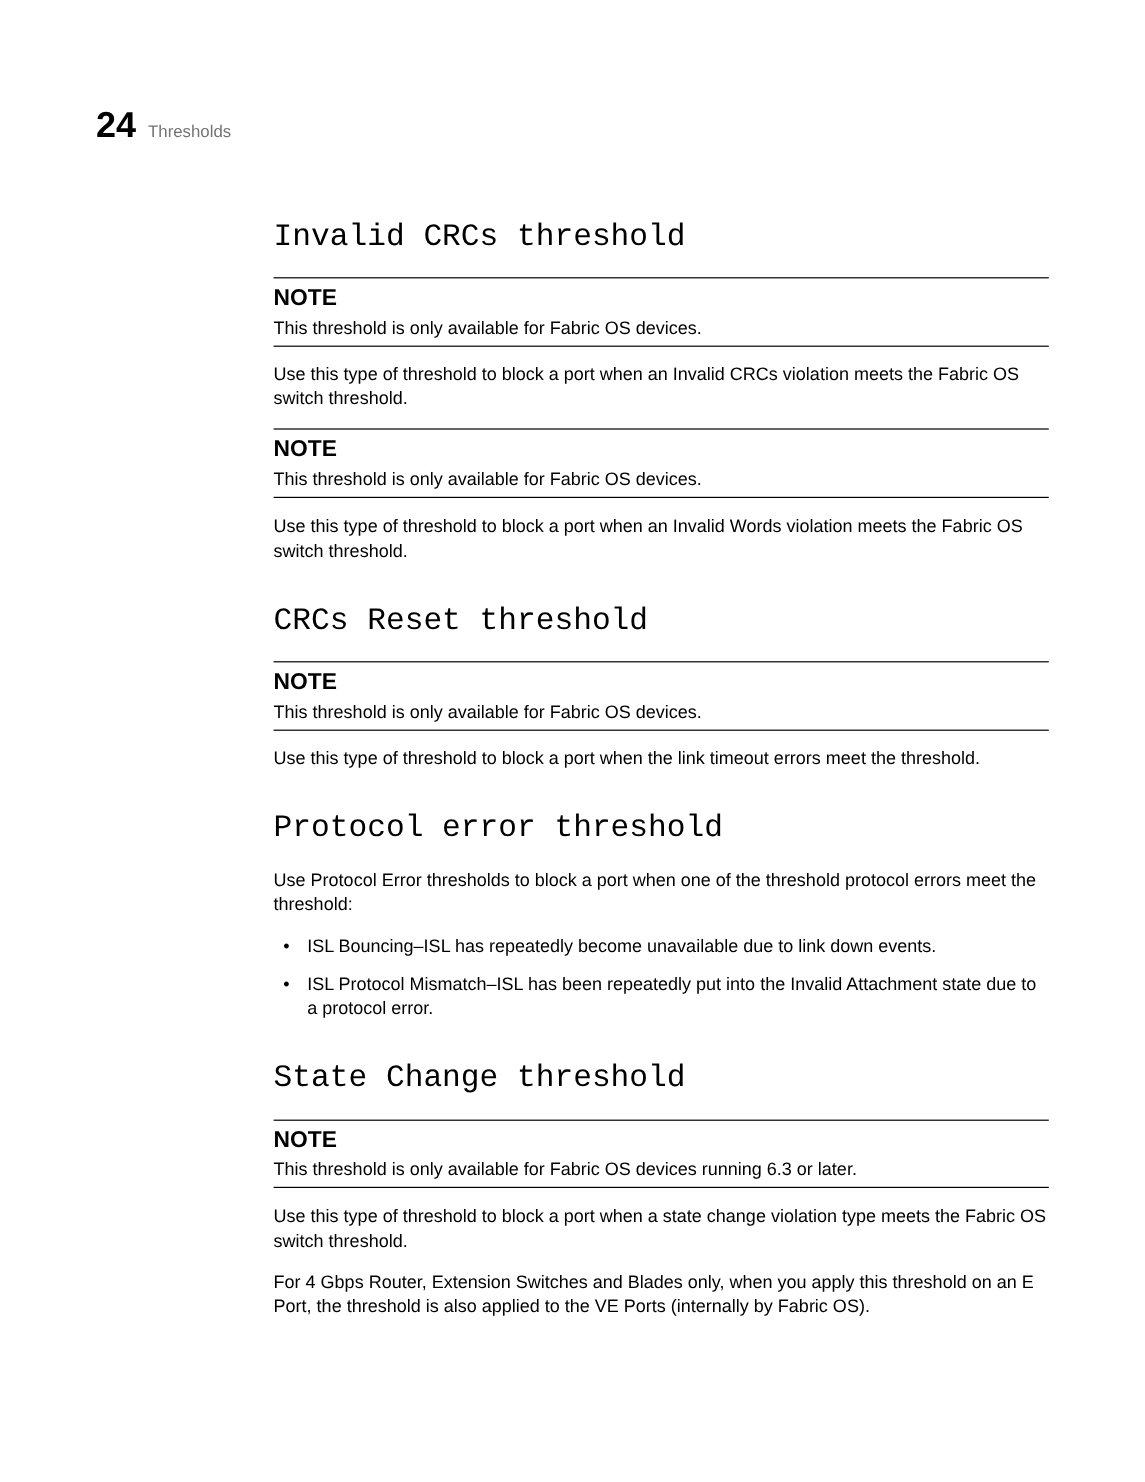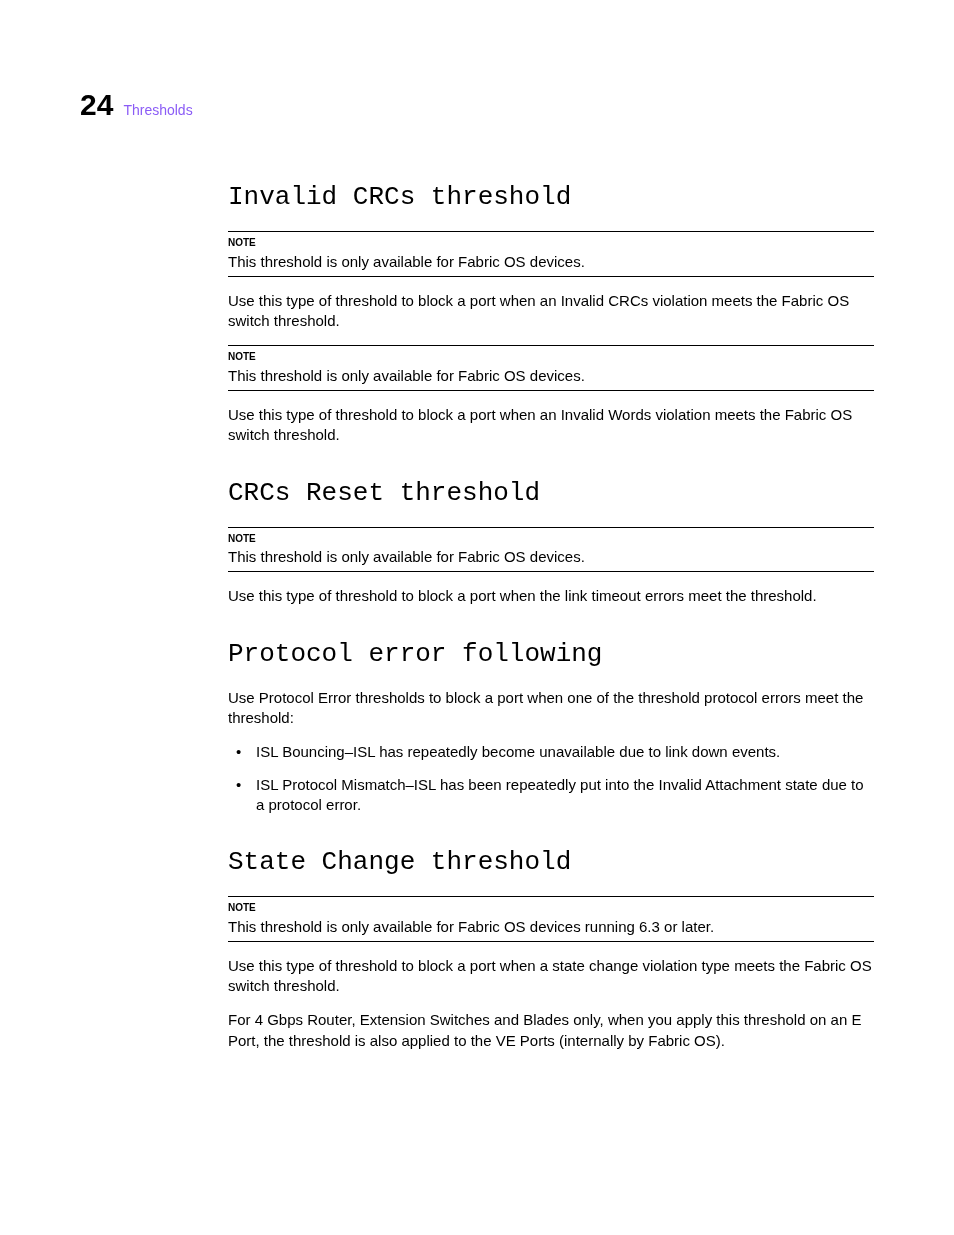--- a/index.html
+++ b/index.html
@@ -25,21 +25,21 @@
   }
   .chapter-number {
     font-family: "Arial Narrow", Arial, sans-serif;
     font-stretch: condensed;
     font-weight: 700;
     font-size: 30px;
     line-height: 1;
   }
   .header-title {
     font-size: 14px;
-    color: #8b5cf6;
+    color: #737373;
   }
   .content {
     margin-left: 148px;
     margin-right: 0;
   }
   h2.section-heading {
     font-family: Liberation Mono, monospace;
     font-stretch: condensed;
     font-weight: 400;
     font-size: 26px;
@@ -51,21 +51,21 @@
   }
   .note-rule {
     border: 0;
     border-top: 1.5px solid #000;
     margin: 4px 0;
   }
   .note-label {
     font-family: "Arial Narrow", Arial, sans-serif;
     font-stretch: condensed;
     font-weight: 700;
-    font-size: 10px;
+    font-size: 19px;
     margin-top: 4px;
   }
   .note-text {
     font-size: 15px;
     margin-top: 2px;
     margin-bottom: 4px;
   }
   p.body {
     margin: 14px 0 14px 0;
   }
@@ -116,21 +116,21 @@
 
   <h2 class="section-heading">CRCs Reset threshold</h2>
   <div class="note-block">
     <hr class="note-rule">
     <div class="note-label">NOTE</div>
     <div class="note-text">This threshold is only available for Fabric OS devices.</div>
     <hr class="note-rule">
   </div>
   <p class="body">Use this type of threshold to block a port when the link timeout errors meet the threshold.</p>
 
-  <h2 class="section-heading">Protocol error following</h2>
+  <h2 class="section-heading">Protocol error threshold</h2>
   <p class="body">Use Protocol Error thresholds to block a port when one of the threshold protocol errors meet the threshold:</p>
   <ul class="bullets">
     <li>ISL Bouncing–ISL has repeatedly become unavailable due to link down events.</li>
     <li>ISL Protocol Mismatch–ISL has been repeatedly put into the Invalid Attachment state due to a protocol error.</li>
   </ul>
 
   <h2 class="section-heading">State Change threshold</h2>
   <div class="note-block">
     <hr class="note-rule">
     <div class="note-label">NOTE</div>

